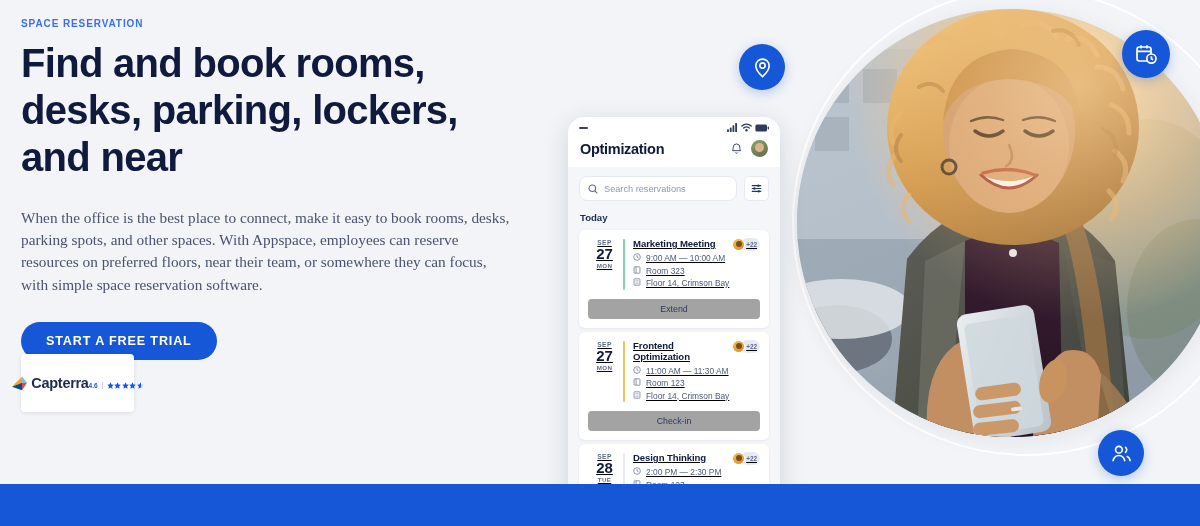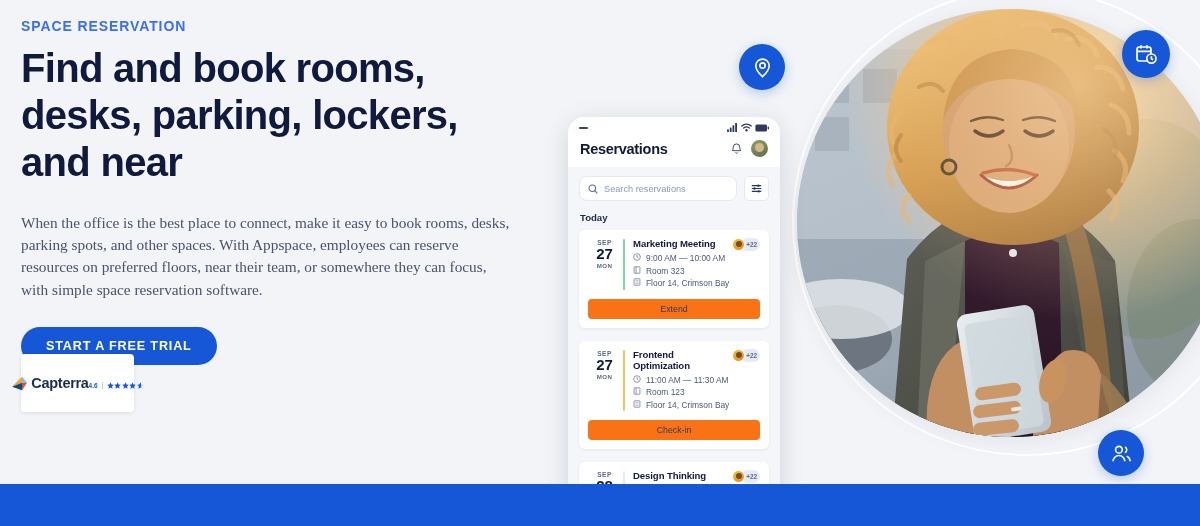--- a/index.html
+++ b/index.html
@@ -17,21 +17,21 @@
   }
 
   
   .left-col {
     position: absolute;
     left: 21px; top: 18px;
     width: 510px;
     z-index: 6;
   }
   .eyebrow {
-    font-size: 14px;
+    font-size: 10px;
     font-weight: 700;
     letter-spacing: 0.9px;
     color: #3b6ef0;
     text-transform: uppercase;
     margin-bottom: 11px;
   }
   .headline {
     font-size: 40px;
     line-height: 47px;
     font-weight: 700;
@@ -204,22 +204,23 @@
   }
   .day-label {
     font-size: 9.6px; font-weight: 700; color: #1b2a4e;
     padding: 2px 0 7px 1px;
   }
 
   .res-card {
     background: #ffffff;
     border-radius: 6px;
     box-shadow: 0 1px 3px rgba(16,26,61,0.07);
-    margin-bottom: 13px;
+    margin-bottom: 4px;
     overflow: hidden;
+    text-decoration: underline;
   }
   .res-top { display: flex; padding: 8px 9px 7px 9px; }
   .date-col {
     width: 33px; flex-shrink: 0;
     display: flex; flex-direction: column; align-items: center;
     padding-top: 1px;
   }
   .date-mon { font-size: 6.6px; font-weight: 700; color: #5d6a8a; letter-spacing: 0.4px; }
   .date-num { font-size: 15px; font-weight: 700; color: #101a3d; line-height: 16px; }
   .date-dow { font-size: 6.2px; font-weight: 700; color: #5d6a8a; letter-spacing: 0.4px; }
@@ -250,21 +251,21 @@
     margin-left: -4px;
     display: flex; align-items: center; justify-content: center;
     padding: 0 3px 0 5px;
     font-size: 6.4px; font-weight: 700; color: #5d6a8a;
     position: relative; z-index: 1;
   }
 
   .res-action {
     margin: 0 9px 9px 9px;
     height: 20px;
-    background: #f97316;
+    background: #a3a3a3;
     border: none;
     border-radius: 4px;
     font-size: 8.8px;
     color: #2d3a5c;
     font-family: "Liberation Sans", sans-serif;
     cursor: pointer;
     width: calc(100% - 18px);
   }
 
   
@@ -487,21 +488,21 @@
           <circle cx="7" cy="9" r="1.5" fill="#2d3a5c"></circle>
         </svg>
         <svg width="14" height="8" viewBox="0 0 18 10">
           <rect x="0.5" y="0.5" width="15" height="9" rx="2" fill="#2d3a5c"></rect>
           <rect x="16.3" y="3.2" width="1.7" height="3.6" rx="0.8" fill="#2d3a5c"></rect>
         </svg>
       </span>
     </div>
 
     <div class="phone-header">
-      <span class="phone-title">Reservations</span>
+      <span class="phone-title">Optimization</span>
       <span class="header-actions">
         <span class="bell-icon">
           <svg width="13" height="13" viewBox="0 0 20 20">
             <path d="M5 8a5 5 0 0 1 10 0c0 4 1.4 5.3 1.4 5.3H3.6S5 12 5 8z"></path>
             <path d="M8.3 16.2a1.9 1.9 0 0 0 3.4 0"></path>
           </svg>
         </span>
         <span class="avatar-sm"></span>
       </span>
     </div>

